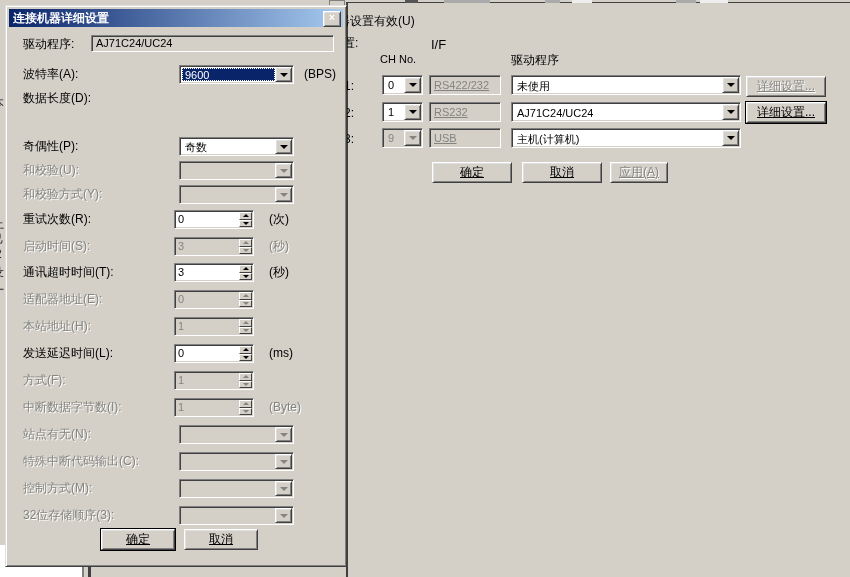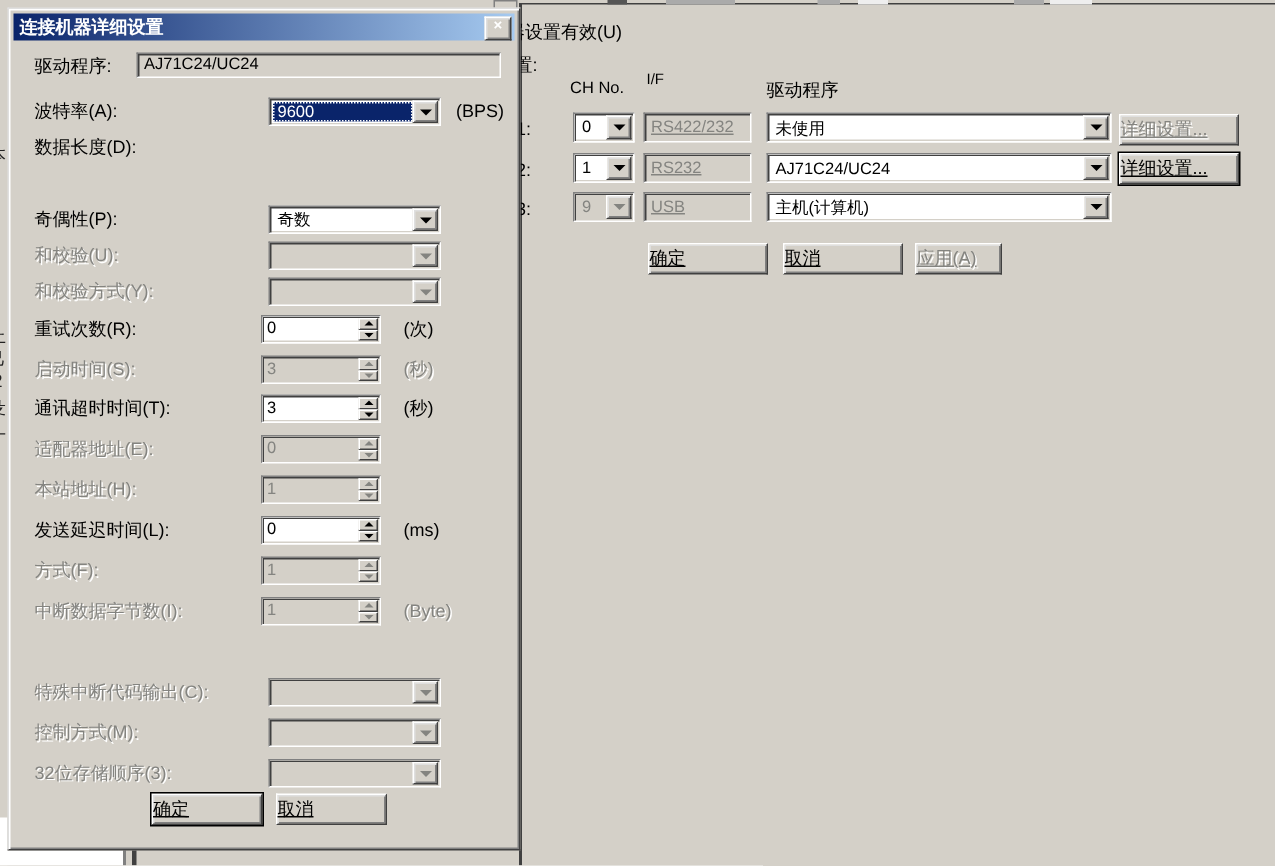--- a/index.html
+++ b/index.html
@@ -46,21 +46,21 @@
   .sbtns{position:absolute;right:1px;top:1px;bottom:1px;width:13px;display:flex;flex-direction:column;}
   .sb{flex:1;display:flex;align-items:center;justify-content:center;background:#d4d0c8;
       border:1px solid;border-color:#ffffff #404040 #404040 #ffffff;box-sizing:border-box;}
   .tu{width:0;height:0;border:3px solid transparent;border-bottom:3px solid #000;margin-top:-3px;}
   .td{width:0;height:0;border:3px solid transparent;border-top:3px solid #000;margin-bottom:-3px;}
   .spin.dis{background:#d4d0c8;}
   .spin.dis .stxt{color:#848480;}
   .spin.dis .tu{border-bottom-color:#848480;}
   .spin.dis .td{border-top-color:#848480;}
 
-  .btn{text-align:left;line-height:19px;box-sizing:border-box;cursor:default;}
+  .btn{text-align:center;line-height:19px;box-sizing:border-box;cursor:default;}
   .btn.default{outline:1px solid #000;}
   .btn.dis{color:#848480;text-shadow:1px 1px 0 #ffffff;}
 
   
   .vline{background:#404040;}
   .hline{background:#404040;}
   .bg-label{position:absolute;white-space:nowrap;}
   .leftstrip{left:0;top:0;width:5px;height:577px;overflow:hidden;z-index:2;}
   .leftstrip span{position:absolute;left:-8px;font-size:12px;color:#222;white-space:nowrap;}
 </style>
@@ -77,21 +77,21 @@
   <div class="abs" style="left:444px;top:0;width:46px;height:3px;background:#aaa"></div>
   <div class="abs" style="left:545px;top:0;width:15px;height:3px;background:#aaa"></div>
   <div class="abs" style="left:572px;top:0;width:20px;height:3px;background:#eee"></div>
   <div class="abs" style="left:676px;top:0;width:20px;height:3px;background:#aaa"></div>
   <div class="abs" style="left:700px;top:0;width:28px;height:3px;background:#eee"></div>
 
   <span class="bg-label" style="left:338px;top:13px">器设置有效(U)</span>
   <span class="bg-label" style="left:343px;top:35px">置:</span>
 
   <span class="bg-label" style="left:380px;top:53px;font-size:11px">CH No.</span>
-  <span class="bg-label" style="left:431px;top:48px;font-size:10px">I/F</span>
+  <span class="bg-label" style="left:431px;top:37px;font-size:13px">I/F</span>
   <span class="bg-label" style="left:511px;top:52px">驱动程序</span>
 
   <span class="bg-label" style="left:344px;top:79px">1:</span>
   <div class="abs combo sunken" style="left:382px;top:75px;width:41px;height:20px">
     <span class="ctxt">0</span>
     <span class="cbtn raised">
         <i class="tri"></i>
       </span>
   </div>
   <div class="abs field sunken" style="left:429px;top:75px;width:72px;height:20px;color:#848480;line-height:18px">RS422/232</div>
@@ -329,20 +329,29 @@
               <b class="tu"></b>
             </i>
             <i class="sb">
               <b class="td"></b>
             </i>
           </span>
       </div>
       <span class="unit dis-t" style="left:263px">(Byte)</span>
     </div>
 
+    <div class="drow" style="top:419px">
+      <span class="lbl dis-t">站点有无(N):</span>
+      <div class="combo sunken dis" style="left:173px;width:115px">
+        <span class="ctxt"></span>
+        <span class="cbtn raised">
+            <i class="tri"></i>
+          </span>
+      </div>
+    </div>
 
     <div class="drow" style="top:446px">
       <span class="lbl dis-t">特殊中断代码输出(C):</span>
       <div class="combo sunken dis" style="left:173px;width:115px">
         <span class="ctxt"></span>
         <span class="cbtn raised">
             <i class="tri"></i>
           </span>
       </div>
     </div>

